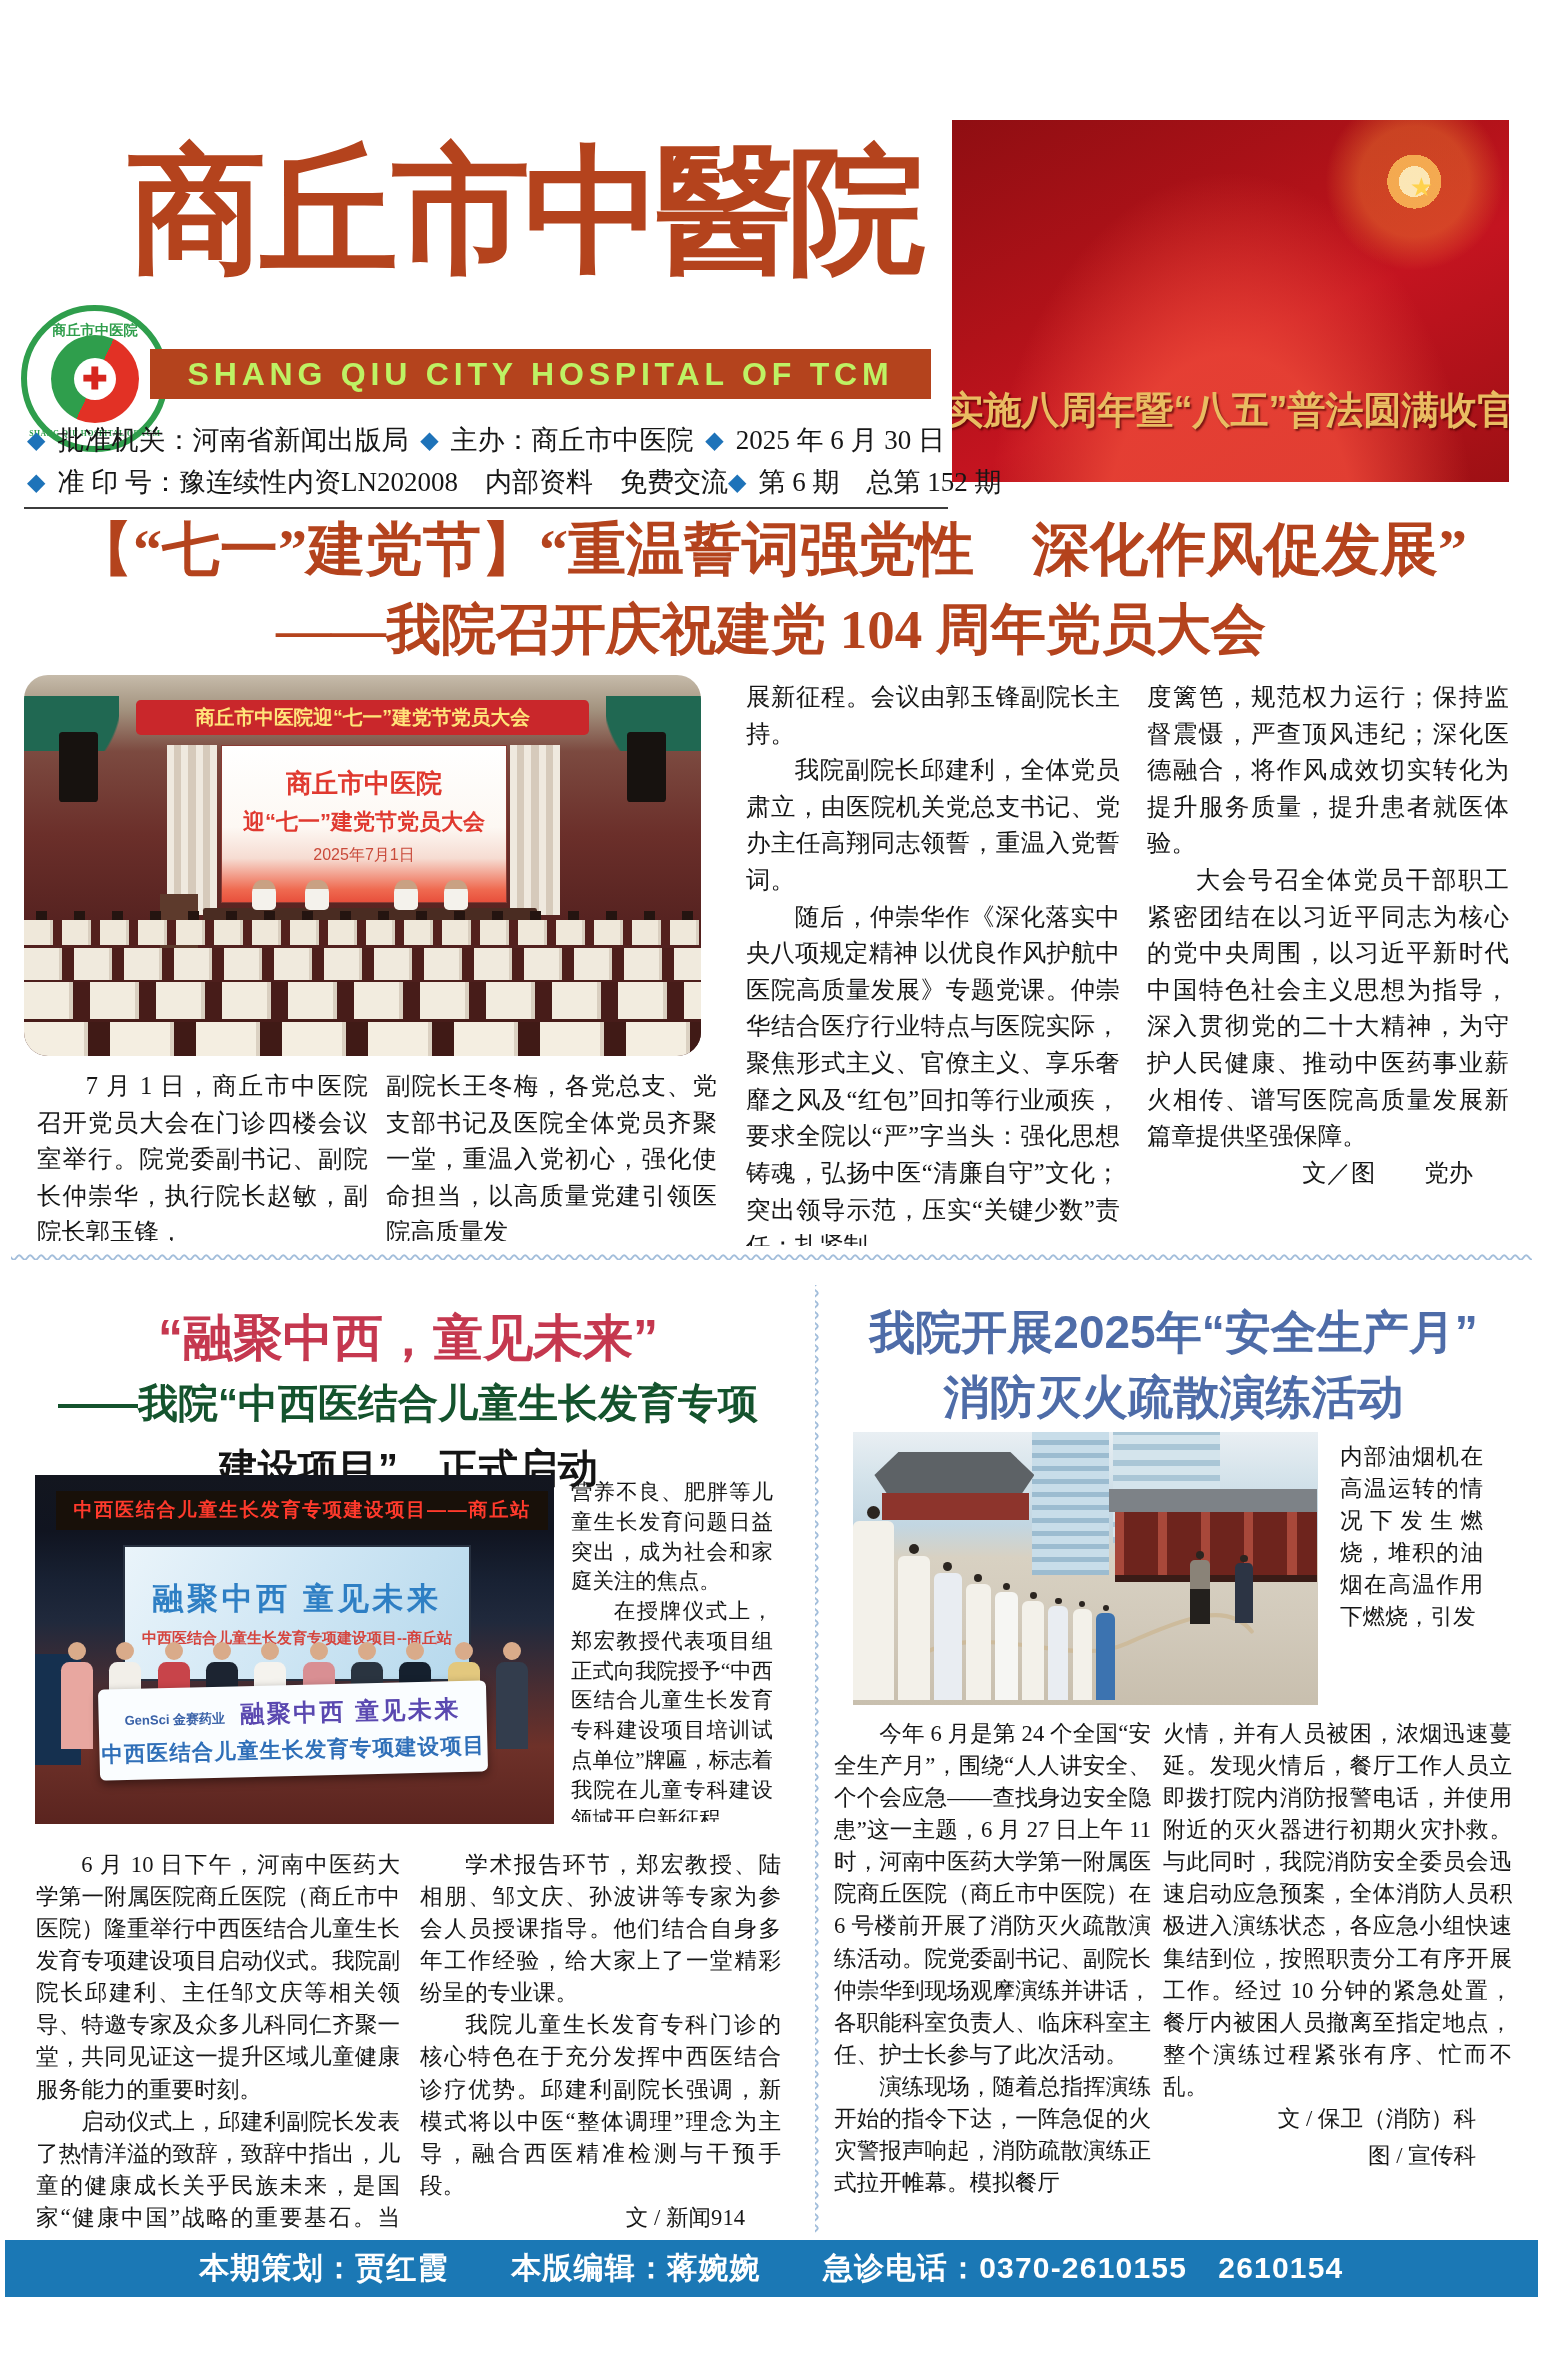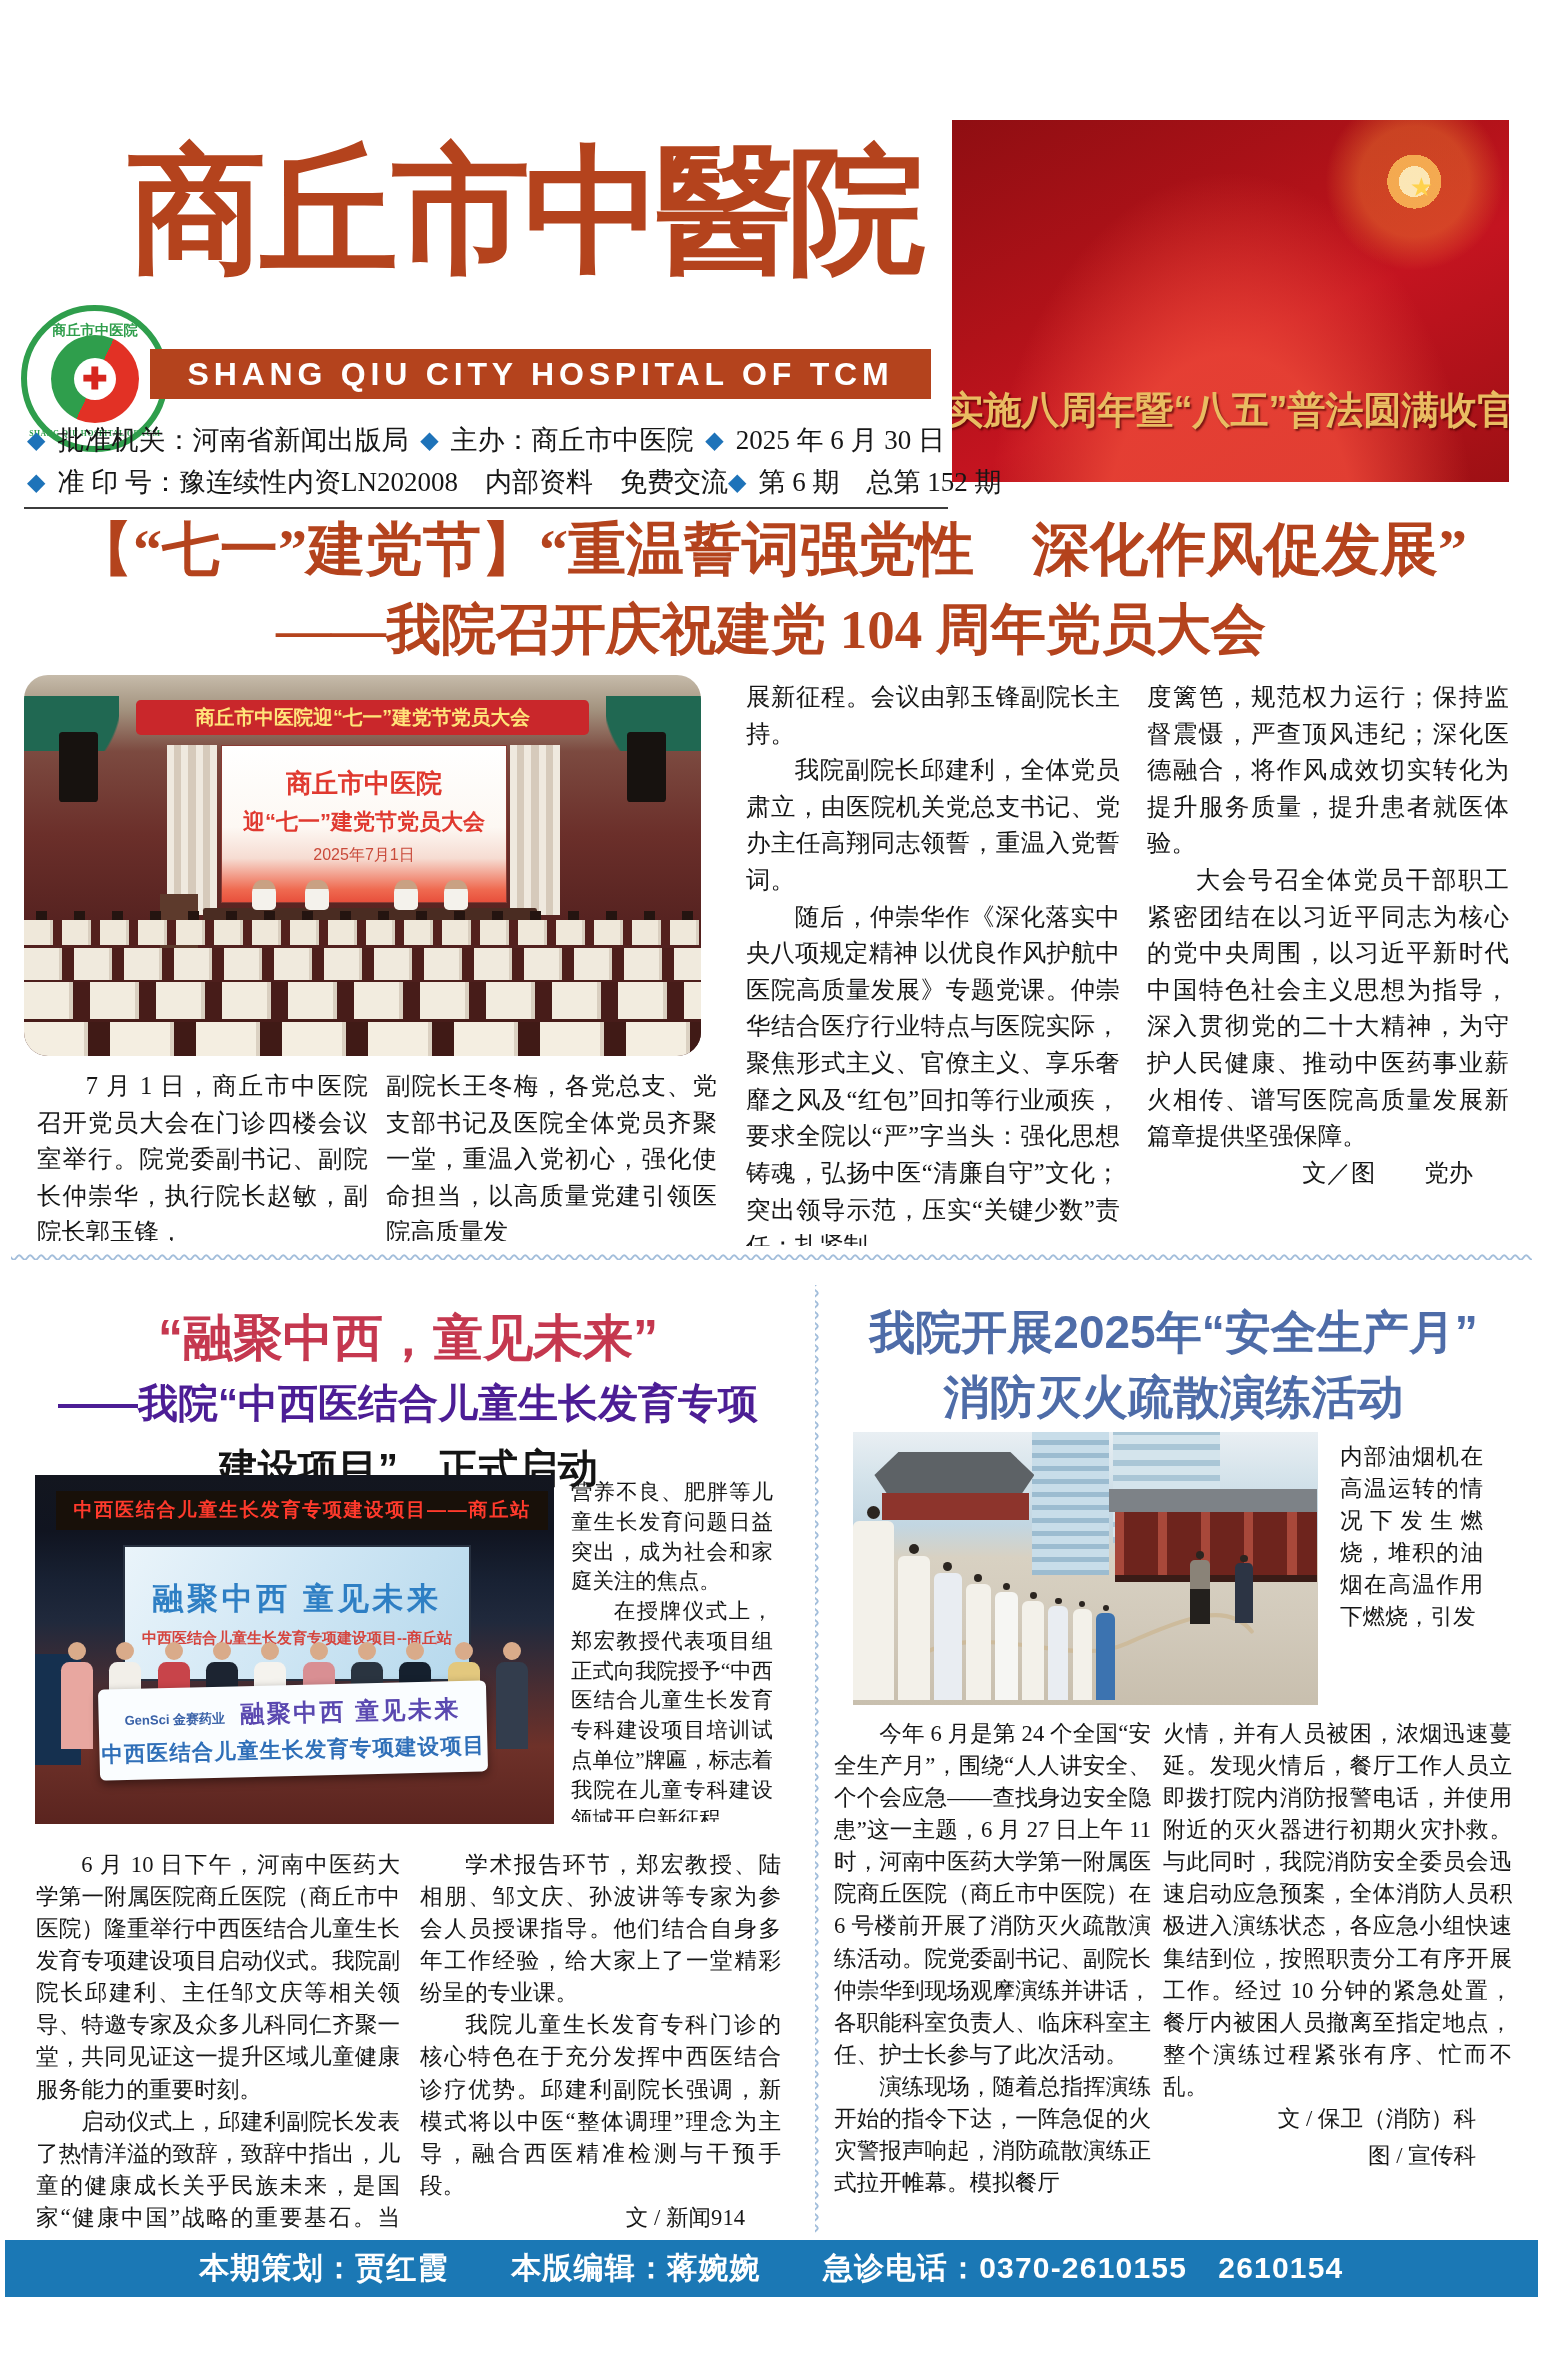--- a/index.html
+++ b/index.html
@@ -11,21 +11,21 @@
   
   #masthead-title{left:122px;top:72px;width:804px;height:280px;display:flex;align-items:center;justify-content:center;
         font-size:138px;font-weight:bold;color:#b4431d;letter-spacing:-6px;white-space:nowrap;}
   #logo{left:21.4px;top:305px;width:147px;height:147px;border-radius:50%;background:#fff;border:6px solid #2f9e4c;box-sizing:border-box;}
   .logo-ring-top{position:absolute;left:0;right:0;top:9.5px;text-align:center;font-size:14.3px;color:#2f9e4c;font-weight:bold;}
   .logo-ring-bottom{position:absolute;left:0;right:0;bottom:8.3px;text-align:center;font-size:7.7px;color:#2f9e4c;font-weight:bold;letter-spacing:0.6px;}
   .logo-swirl{position:absolute;left:50%;top:50%;transform:translate(-50%,-50%);width:88px;height:88px;border-radius:50%;
         background:linear-gradient(115deg,#2f9e4c 50%,#e23125 50%);}
   .logo-cross{position:absolute;left:50%;top:50%;transform:translate(-50%,-50%);width:42px;height:42px;border-radius:50%;
         background:#fff;color:#d6261f;font-size:30px;font-weight:bold;display:flex;align-items:center;justify-content:center;}
-  #band{left:150px;top:349px;width:781px;height:50px;background:#b4431d;color:#ffffff;display:flex;align-items:center;justify-content:center;
+  #band{left:150px;top:349px;width:781px;height:50px;background:#b4431d;color:#bef264;display:flex;align-items:center;justify-content:center;
         font-size:32px;font-weight:bold;letter-spacing:4.8px;}
   #banner-red{left:952px;top:120px;width:557px;height:362px;overflow:hidden;
         background:
           radial-gradient(circle at 83% 17%, rgba(255,242,190,.95) 0 15.5px, rgba(255,196,90,.85) 15.5px 27px, rgba(244,140,50,.4) 27px 55px, rgba(200,30,30,0) 89px),
           radial-gradient(ellipse at 50% 118%, rgba(235,70,55,.85) 0 32%, rgba(190,20,25,0) 62%),
           linear-gradient(155deg,#8f0e12 0%,#b11219 38%,#c41420 58%,#9d1014 100%);
         display:flex;flex-direction:column;justify-content:flex-end;align-items:center;padding-bottom:46px;gap:24px;box-sizing:border-box;}
   .banner-star{position:absolute;right:76px;top:52px;color:#ffd24d;font-size:26px;}
   .banner-line1{font-size:34px;font-weight:bold;color:#f3d9a4;text-shadow:1.8px 2.4px 1.8px rgba(70,0,0,.65);white-space:nowrap;}
   .banner-line2{font-size:38px;font-weight:bold;color:#e9bc62;text-shadow:1.8px 2.4px 1.8px rgba(70,0,0,.65);white-space:nowrap;}
@@ -78,21 +78,21 @@
 
   
   .wavy{text-decoration-line:underline;text-decoration-style:wavy;text-decoration-color:#a3bedb;text-decoration-thickness:1.8px;
         white-space:nowrap;font-size:20px;line-height:24px;color:transparent;}
   #divider-h{left:10.7px;top:1234px;width:1521px;height:26px;overflow:hidden;}
   #divider-v{left:815px;top:1285px;width:27px;height:948px;overflow:hidden;}
   #divider-v .wavy{position:absolute;left:24px;top:0;transform-origin:0 0;transform:rotate(90deg);}
 
   
   #a2-head{left:36px;top:1305px;width:744px;text-align:center;font-size:50px;font-weight:bold;color:#c5384f;white-space:nowrap;}
-  #a2-sub1{left:36px;top:1376px;width:744px;text-align:center;font-size:40px;font-weight:600;color:#4c1d95;white-space:nowrap;}
+  #a2-sub1{left:36px;top:1376px;width:744px;text-align:center;font-size:40px;font-weight:600;color:#14532d;white-space:nowrap;}
   #a2-sub2{left:36px;top:1441px;width:744px;text-align:center;font-size:40px;font-weight:600;color:#141414;white-space:nowrap;}
   .bodysm{font-size:22.6px;line-height:1.42;text-align:justify;}
   .bodysm p{margin:0;text-indent:2em;}
   .bodysm p.cont{text-indent:0;}
   #a2-wrap{left:571px;top:1478px;width:202px;height:344px;overflow:hidden;font-size:21.4px;line-height:1.39;}
   #a2-colA{left:36px;top:1849px;width:364px;height:388px;overflow:hidden;}
   #a2-colB{left:420px;top:1849px;width:361px;height:388px;overflow:hidden;}
 
   
   #photo2{left:35px;top:1475px;width:519px;height:349px;

